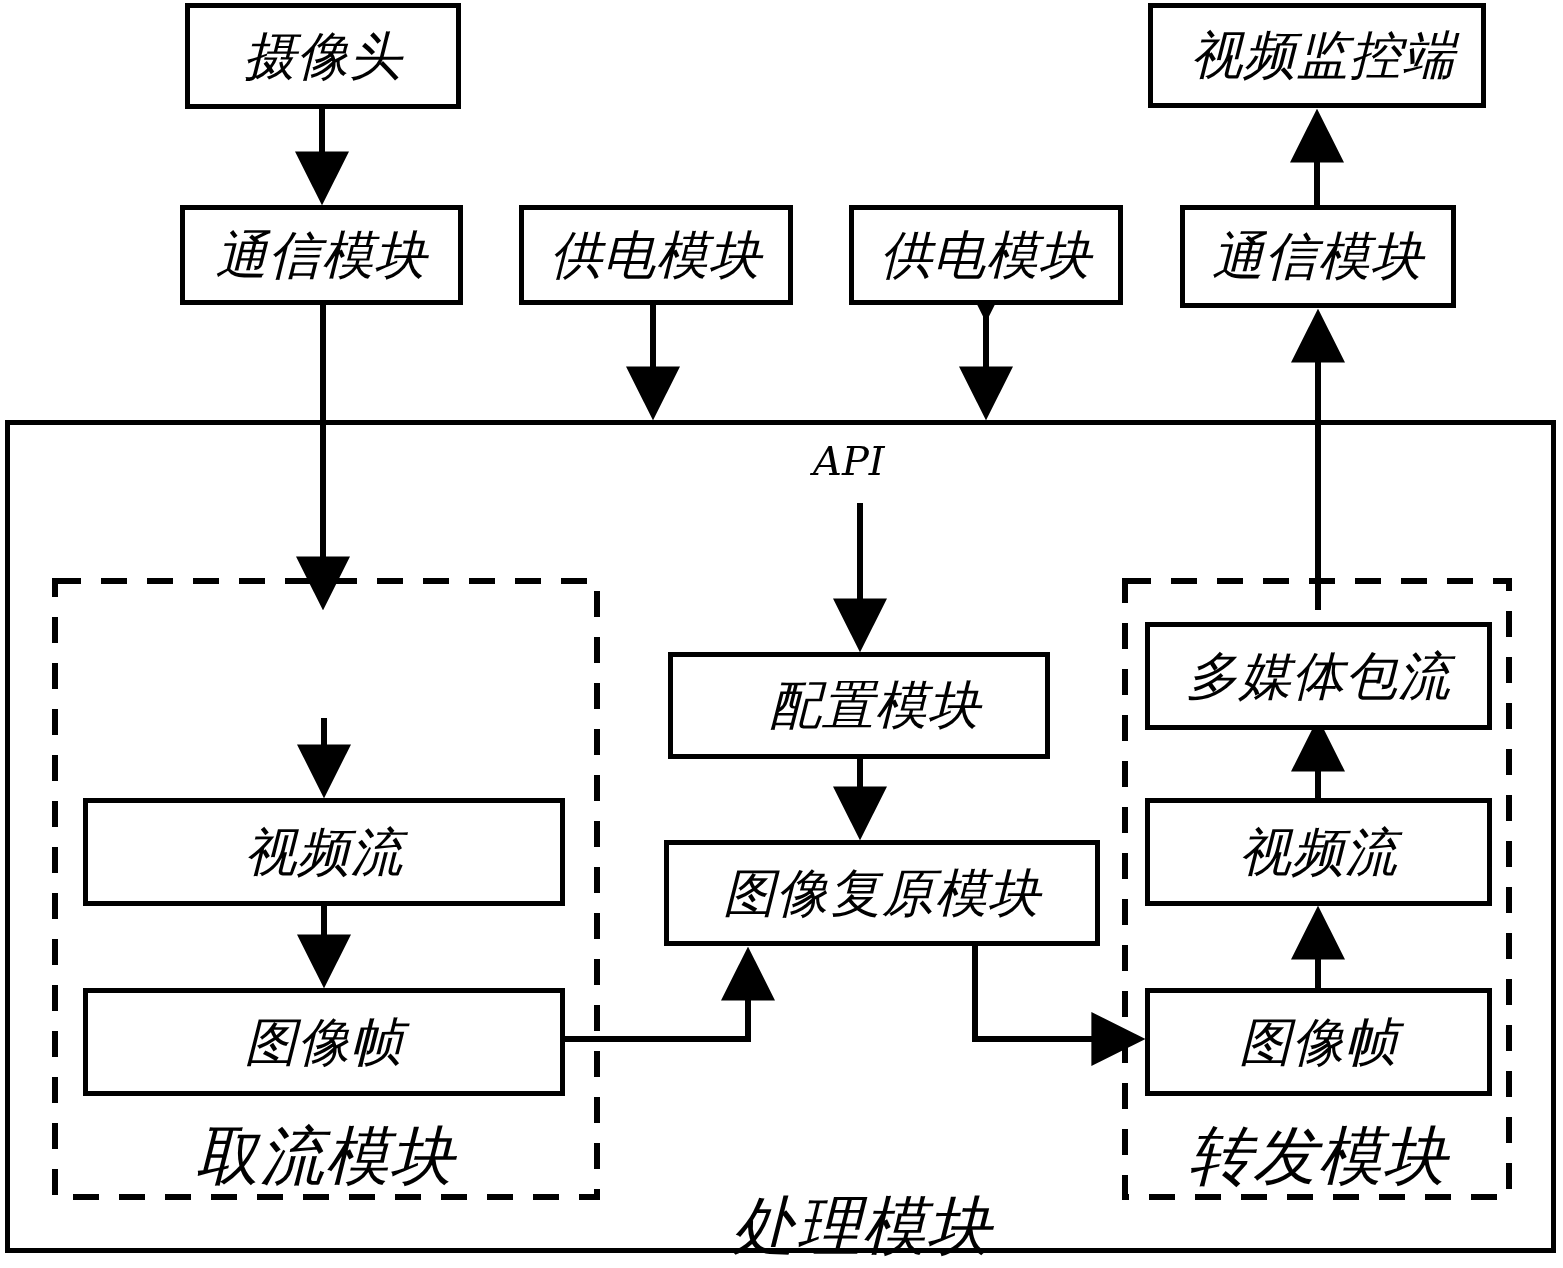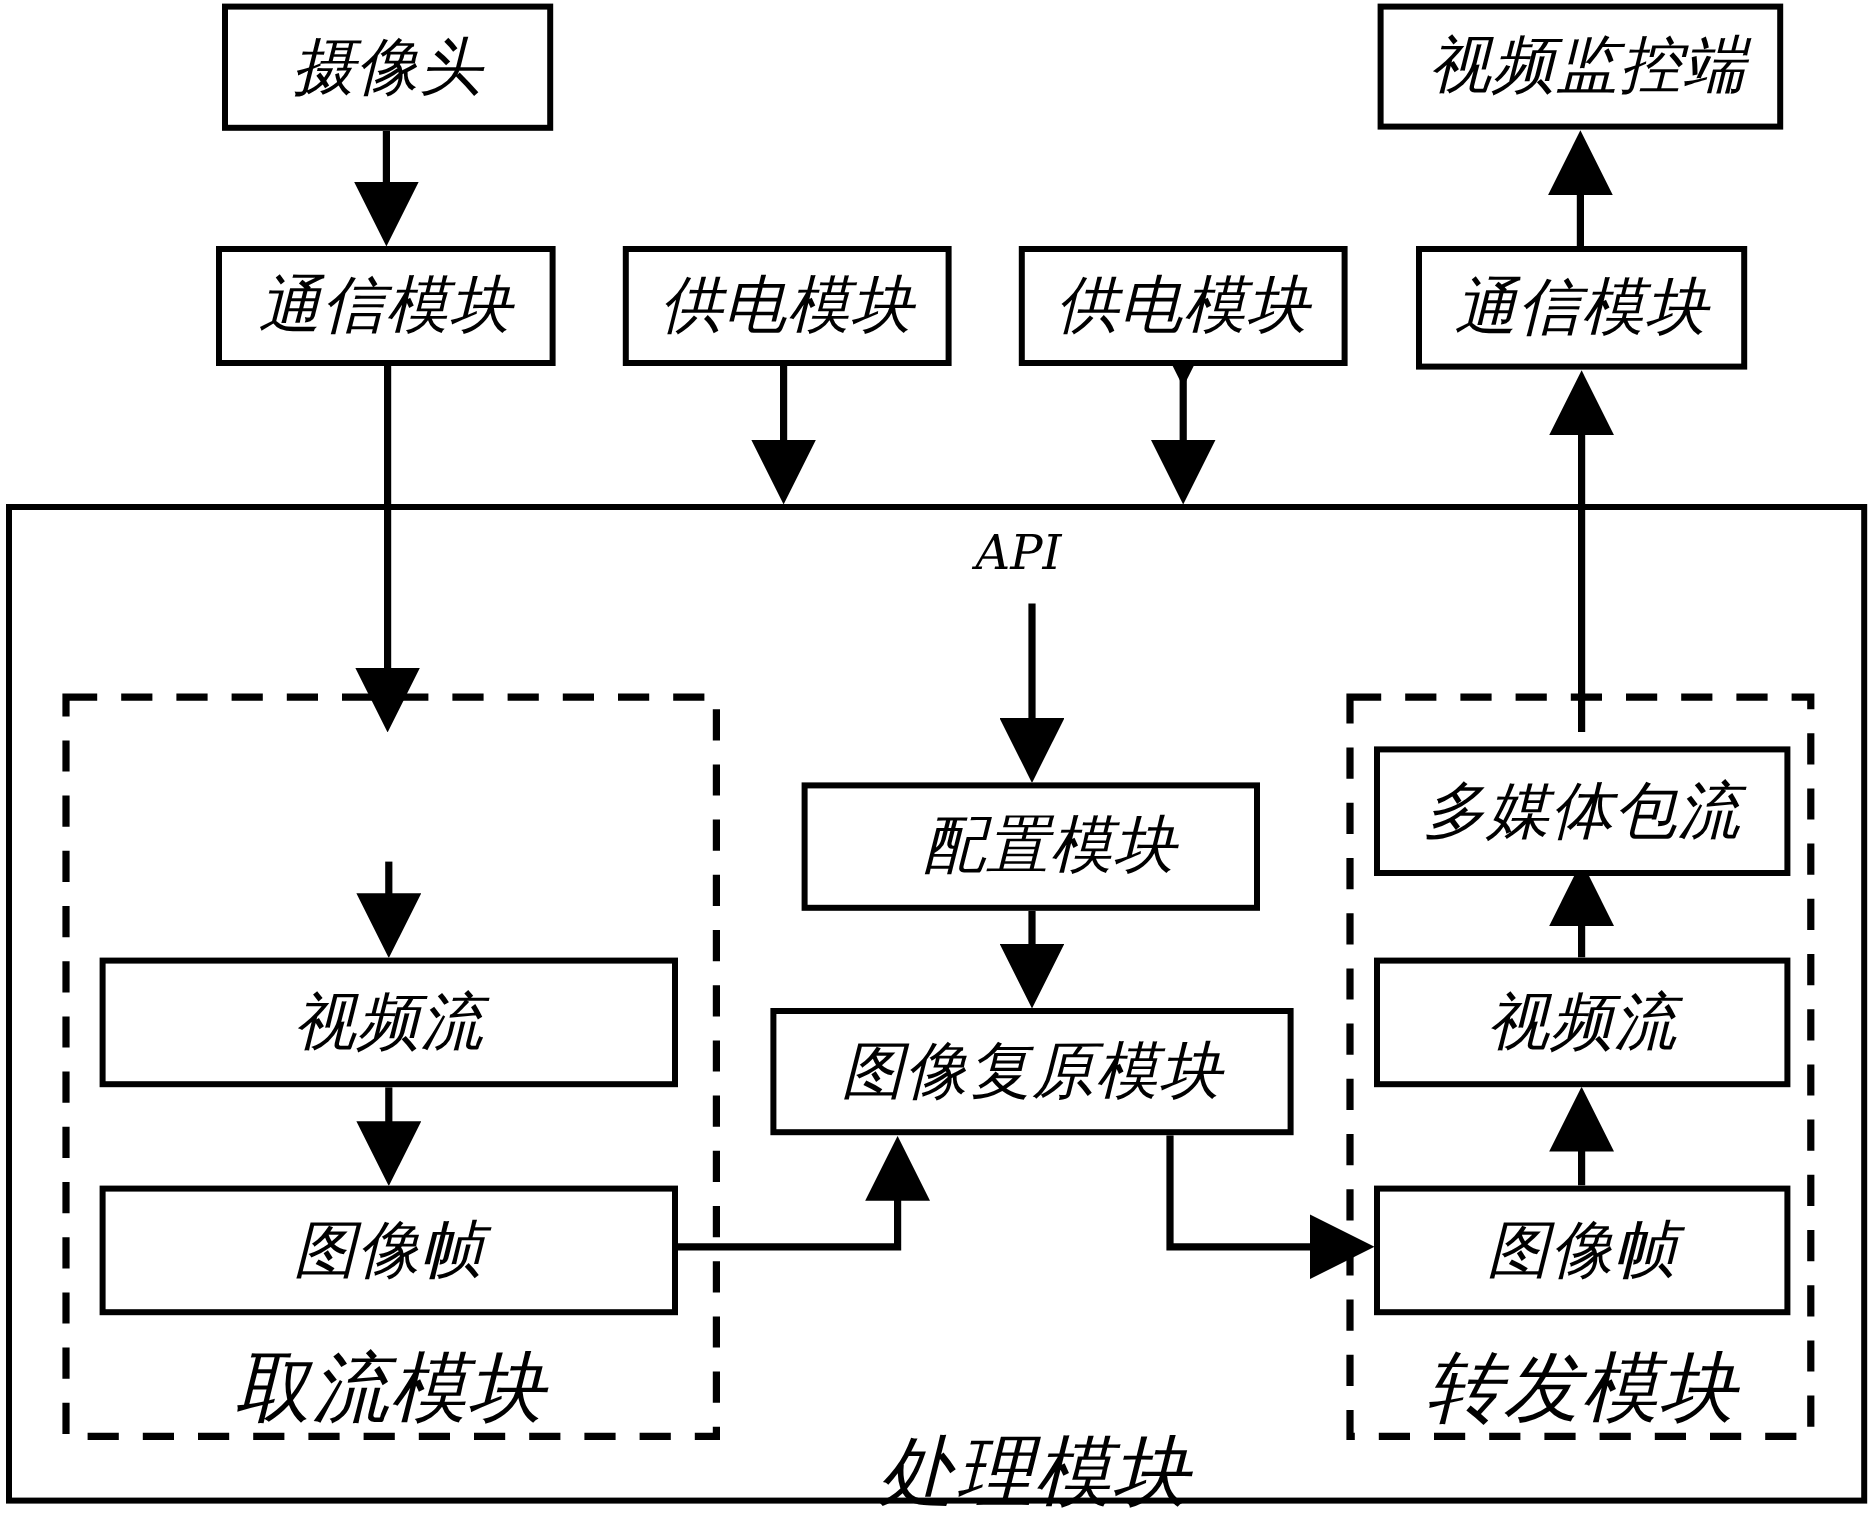--- a/index.html
+++ b/index.html
@@ -91,21 +91,21 @@
   </div>
 
   <div class="box" style="left:83px;top:988px;width:482px;height:108px;">
     <span>图像帧</span>
   </div>
 
   <div class="box" style="left:668px;top:652px;width:382px;height:107px;padding-left:32px;">
     <span>配置模块</span>
   </div>
 
-  <div class="box" style="left:642px;top:840px;width:436px;height:106px;">
+  <div class="box" style="left:664px;top:840px;width:436px;height:106px;">
     <span>图像复原模块</span>
   </div>
 
   <div class="box" style="left:1145px;top:622px;width:347px;height:108px;">
     <span>多媒体包流</span>
   </div>
 
   <div class="box" style="left:1145px;top:798px;width:347px;height:108px;">
     <span>视频流</span>
   </div>

